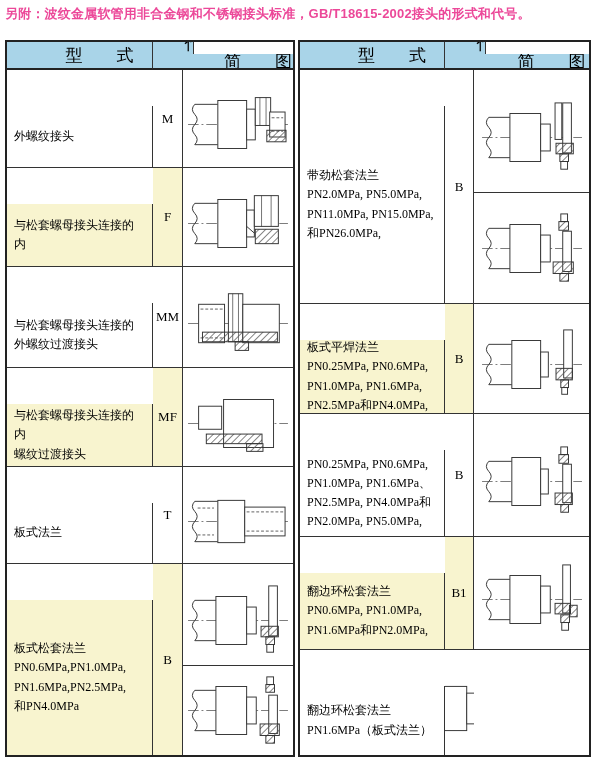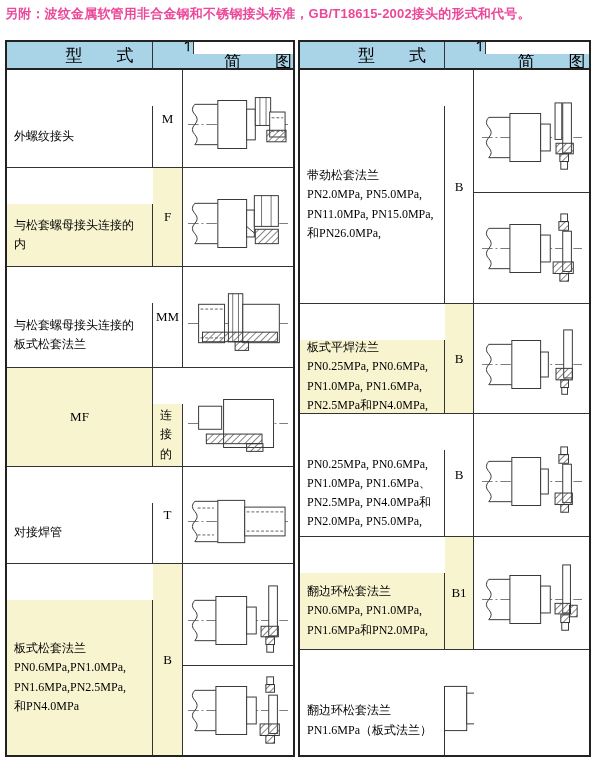--- a/index.html
+++ b/index.html
@@ -97,55 +97,55 @@
           <rect x="72" y="9" width="25" height="32" fill="#fff" stroke="#333" stroke-width="1"></rect>
           <line x1="79.5" y1="9" x2="79.5" y2="41" stroke="#333" stroke-width="0.7"></line>
           <line x1="89.5" y1="9" x2="89.5" y2="41" stroke="#333" stroke-width="0.7"></line>
           <line x1="64" y1="41" x2="72" y2="48" stroke="#333" stroke-width="1"></line>
           <rect x="73" y="44" width="24" height="15" fill="url(#hp)" stroke="#333" stroke-width="1"></rect>
         </svg>
       </span>
     </div>
 
   <div class="c type">与松套螺母接头连接的
-板式松套法兰</div>
+外螺纹过渡接头</div>
   <div class="c code">MM</div>
   <div class="c dia lc">
       <span>
         <svg class="dg" width="106" height="73" viewBox="0 0 110 76">
           <line x1="3" y1="38" x2="107" y2="38" stroke="#555" stroke-width="0.8" stroke-dasharray="11 3 2 3"></line>
           <rect x="14" y="18" width="27" height="40" fill="#fff" stroke="#333" stroke-width="1"></rect>
           <line x1="16" y1="23" x2="39" y2="23" stroke="#333" stroke-width="0.8" stroke-dasharray="3 2"></line>
           <line x1="16" y1="53" x2="39" y2="53" stroke="#333" stroke-width="0.8" stroke-dasharray="3 2"></line>
           <rect x="45" y="7" width="15" height="50" fill="#fff" stroke="#333" stroke-width="1"></rect>
           <line x1="49.5" y1="7" x2="49.5" y2="57" stroke="#333" stroke-width="0.7"></line>
           <line x1="55.5" y1="7" x2="55.5" y2="57" stroke="#333" stroke-width="0.7"></line>
           <rect x="60" y="18" width="38" height="40" fill="#fff" stroke="#333" stroke-width="1"></rect>
           <rect x="18" y="47" width="78" height="10" fill="url(#hp)" stroke="#333" stroke-width="1"></rect>
           <rect x="52" y="57" width="14" height="9" fill="url(#hp)" stroke="#333" stroke-width="1"></rect>
         </svg>
       </span>
     </div>
 
-  <div class="c code hl">MF</div>
   <div class="c type hl">与松套螺母接头连接的内
 螺纹过渡接头</div>
+  <div class="c code hl">MF</div>
   <div class="c dia lc">
       <span>
         <svg class="dg" width="106" height="73" viewBox="0 0 110 76">
           <line x1="3" y1="38" x2="107" y2="38" stroke="#555" stroke-width="0.8" stroke-dasharray="11 3 2 3"></line>
           <rect x="14" y="20" width="24" height="24" fill="#fff" stroke="#333" stroke-width="1"></rect>
           <rect x="40" y="13" width="52" height="50" fill="#fff" stroke="#333" stroke-width="1"></rect>
           <rect x="22" y="49" width="58" height="10" fill="url(#hp)" stroke="#333" stroke-width="1"></rect>
           <rect x="64" y="59" width="17" height="8" fill="url(#hp)" stroke="#333" stroke-width="1"></rect>
         </svg>
       </span>
     </div>
 
-  <div class="c type">对接焊管</div>
+  <div class="c type">板式法兰</div>
   <div class="c code">T</div>
   <div class="c dia lc">
       <span>
         <svg class="dg" width="106" height="73" viewBox="0 0 110 76">
           <line x1="3" y1="38" x2="107" y2="38" stroke="#555" stroke-width="0.8" stroke-dasharray="11 3 2 3"></line>
           <path d="M10,17 q-5,5.25 0,10.5 q5,5.25 0,10.5 q-5,5.25 0,10.5 q5,5.25 0,10.5" fill="none" stroke="#333" stroke-width="1"></path>
           <line x1="10" y1="17" x2="34" y2="17" stroke="#333" stroke-width="1"></line>
           <line x1="10" y1="59" x2="34" y2="59" stroke="#333" stroke-width="1"></line>
           <rect x="34" y="16" width="28" height="44" fill="#fff" stroke="#333" stroke-width="1"></rect>
           <rect x="62" y="23" width="42" height="30" fill="#fff" stroke="#333" stroke-width="1"></rect>

